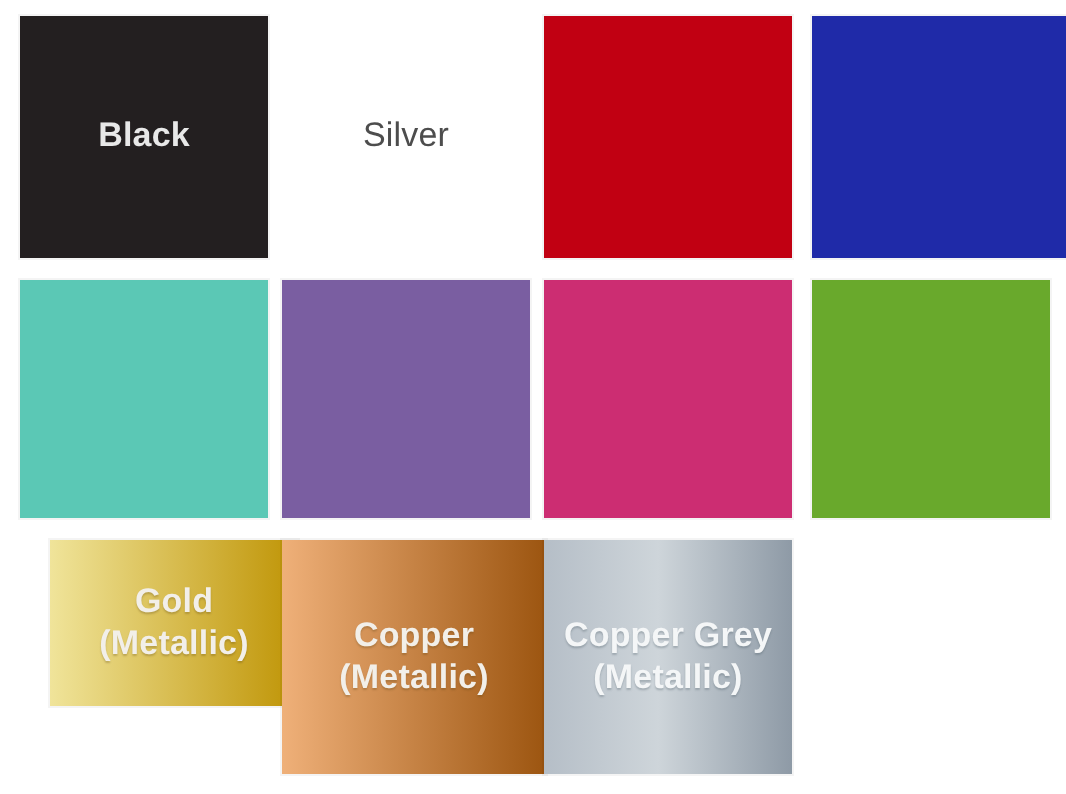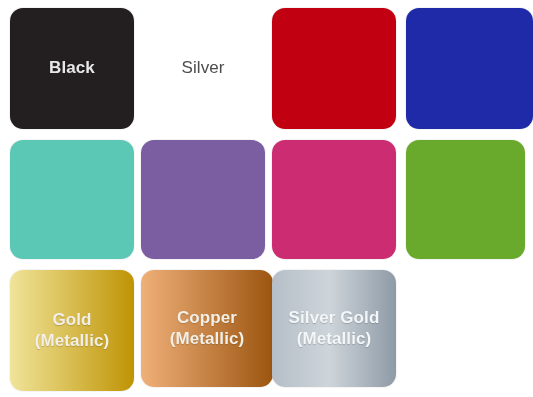--- a/index.html
+++ b/index.html
@@ -48,44 +48,44 @@
   .label-metallic {
     color: #f2efe9;
     text-shadow: 0 1px 1px rgba(90,70,20,0.28);
   }
   .label-metallic-silver {
     color: #f4f6f7;
     text-shadow: 0 1px 1px rgba(70,85,95,0.30);
   }
 
   
-  .edge-soft { box-shadow: 0 0 0 1px rgba(0,0,0,0.045); border-radius: 13px; }
+  .edge-soft { box-shadow: 0 0 0 1px rgba(0,0,0,0.045); }
 </style>
 </head>
 <body>
 
 <div id="swatch-grid">
     <div class="swatch-cell edge-soft" style="left: 10px; top: 8px; width: 124px; height: 121px; background: rgb(35, 31, 32);">
       <span class="swatch-label label-on-dark">Black</span>
     </div>
     <div class="swatch-cell" style="left: 141px; top: 8px; width: 124px; height: 121px; background: rgb(255, 255, 255);">
       <span class="swatch-label label-on-white">Silver</span>
     </div>
     <div class="swatch-cell edge-soft" style="left: 272px; top: 8px; width: 124px; height: 121px; background: rgb(193, 0, 18);"></div>
     <div class="swatch-cell edge-soft" style="left: 406px; top: 8px; width: 127px; height: 121px; background: rgb(31, 42, 168);"></div>
     <div class="swatch-cell edge-soft" style="left: 10px; top: 140px; width: 124px; height: 119px; background: rgb(91, 200, 181);"></div>
     <div class="swatch-cell edge-soft" style="left: 141px; top: 140px; width: 124px; height: 119px; background: rgb(122, 94, 161);"></div>
     <div class="swatch-cell edge-soft" style="left: 272px; top: 140px; width: 124px; height: 119px; background: rgb(204, 45, 114);"></div>
     <div class="swatch-cell edge-soft" style="left: 406px; top: 140px; width: 119px; height: 119px; background: rgb(105, 169, 44);"></div>
-    <div class="swatch-cell edge-soft" style="left: 10px; top: 270px; width: 124px; height: 121px; background: linear-gradient(to right, rgb(240, 228, 154) 0%, rgb(191, 148, 5) 100%);">
+    <div class="swatch-cell edge-soft" style="left: 25px; top: 270px; width: 124px; height: 83px; background: linear-gradient(to right, rgb(240, 228, 154) 0%, rgb(191, 148, 5) 100%);">
       <span class="swatch-label label-metallic">Gold
 (Metallic)</span>
     </div>
     <div class="swatch-cell edge-soft" style="left: 141px; top: 270px; width: 132px; height: 117px; background: linear-gradient(to right, rgb(239, 176, 121) 0%, rgb(156, 85, 16) 100%);">
       <span class="swatch-label label-metallic">Copper
 (Metallic)</span>
     </div>
     <div class="swatch-cell edge-soft" style="left: 272px; top: 270px; width: 124px; height: 117px; background: linear-gradient(to right, rgb(181, 190, 199) 0%, rgb(206, 213, 218) 46%, rgb(142, 154, 166) 100%);">
-      <span class="swatch-label label-metallic-silver">Silver Gold
+      <span class="swatch-label label-metallic-silver">Copper Grey
 (Metallic)</span>
     </div>
     <div class="swatch-cell" style="left: 406px; top: 270px; width: 119px; height: 117px;"></div>
   </div>
 
 </body></html>

